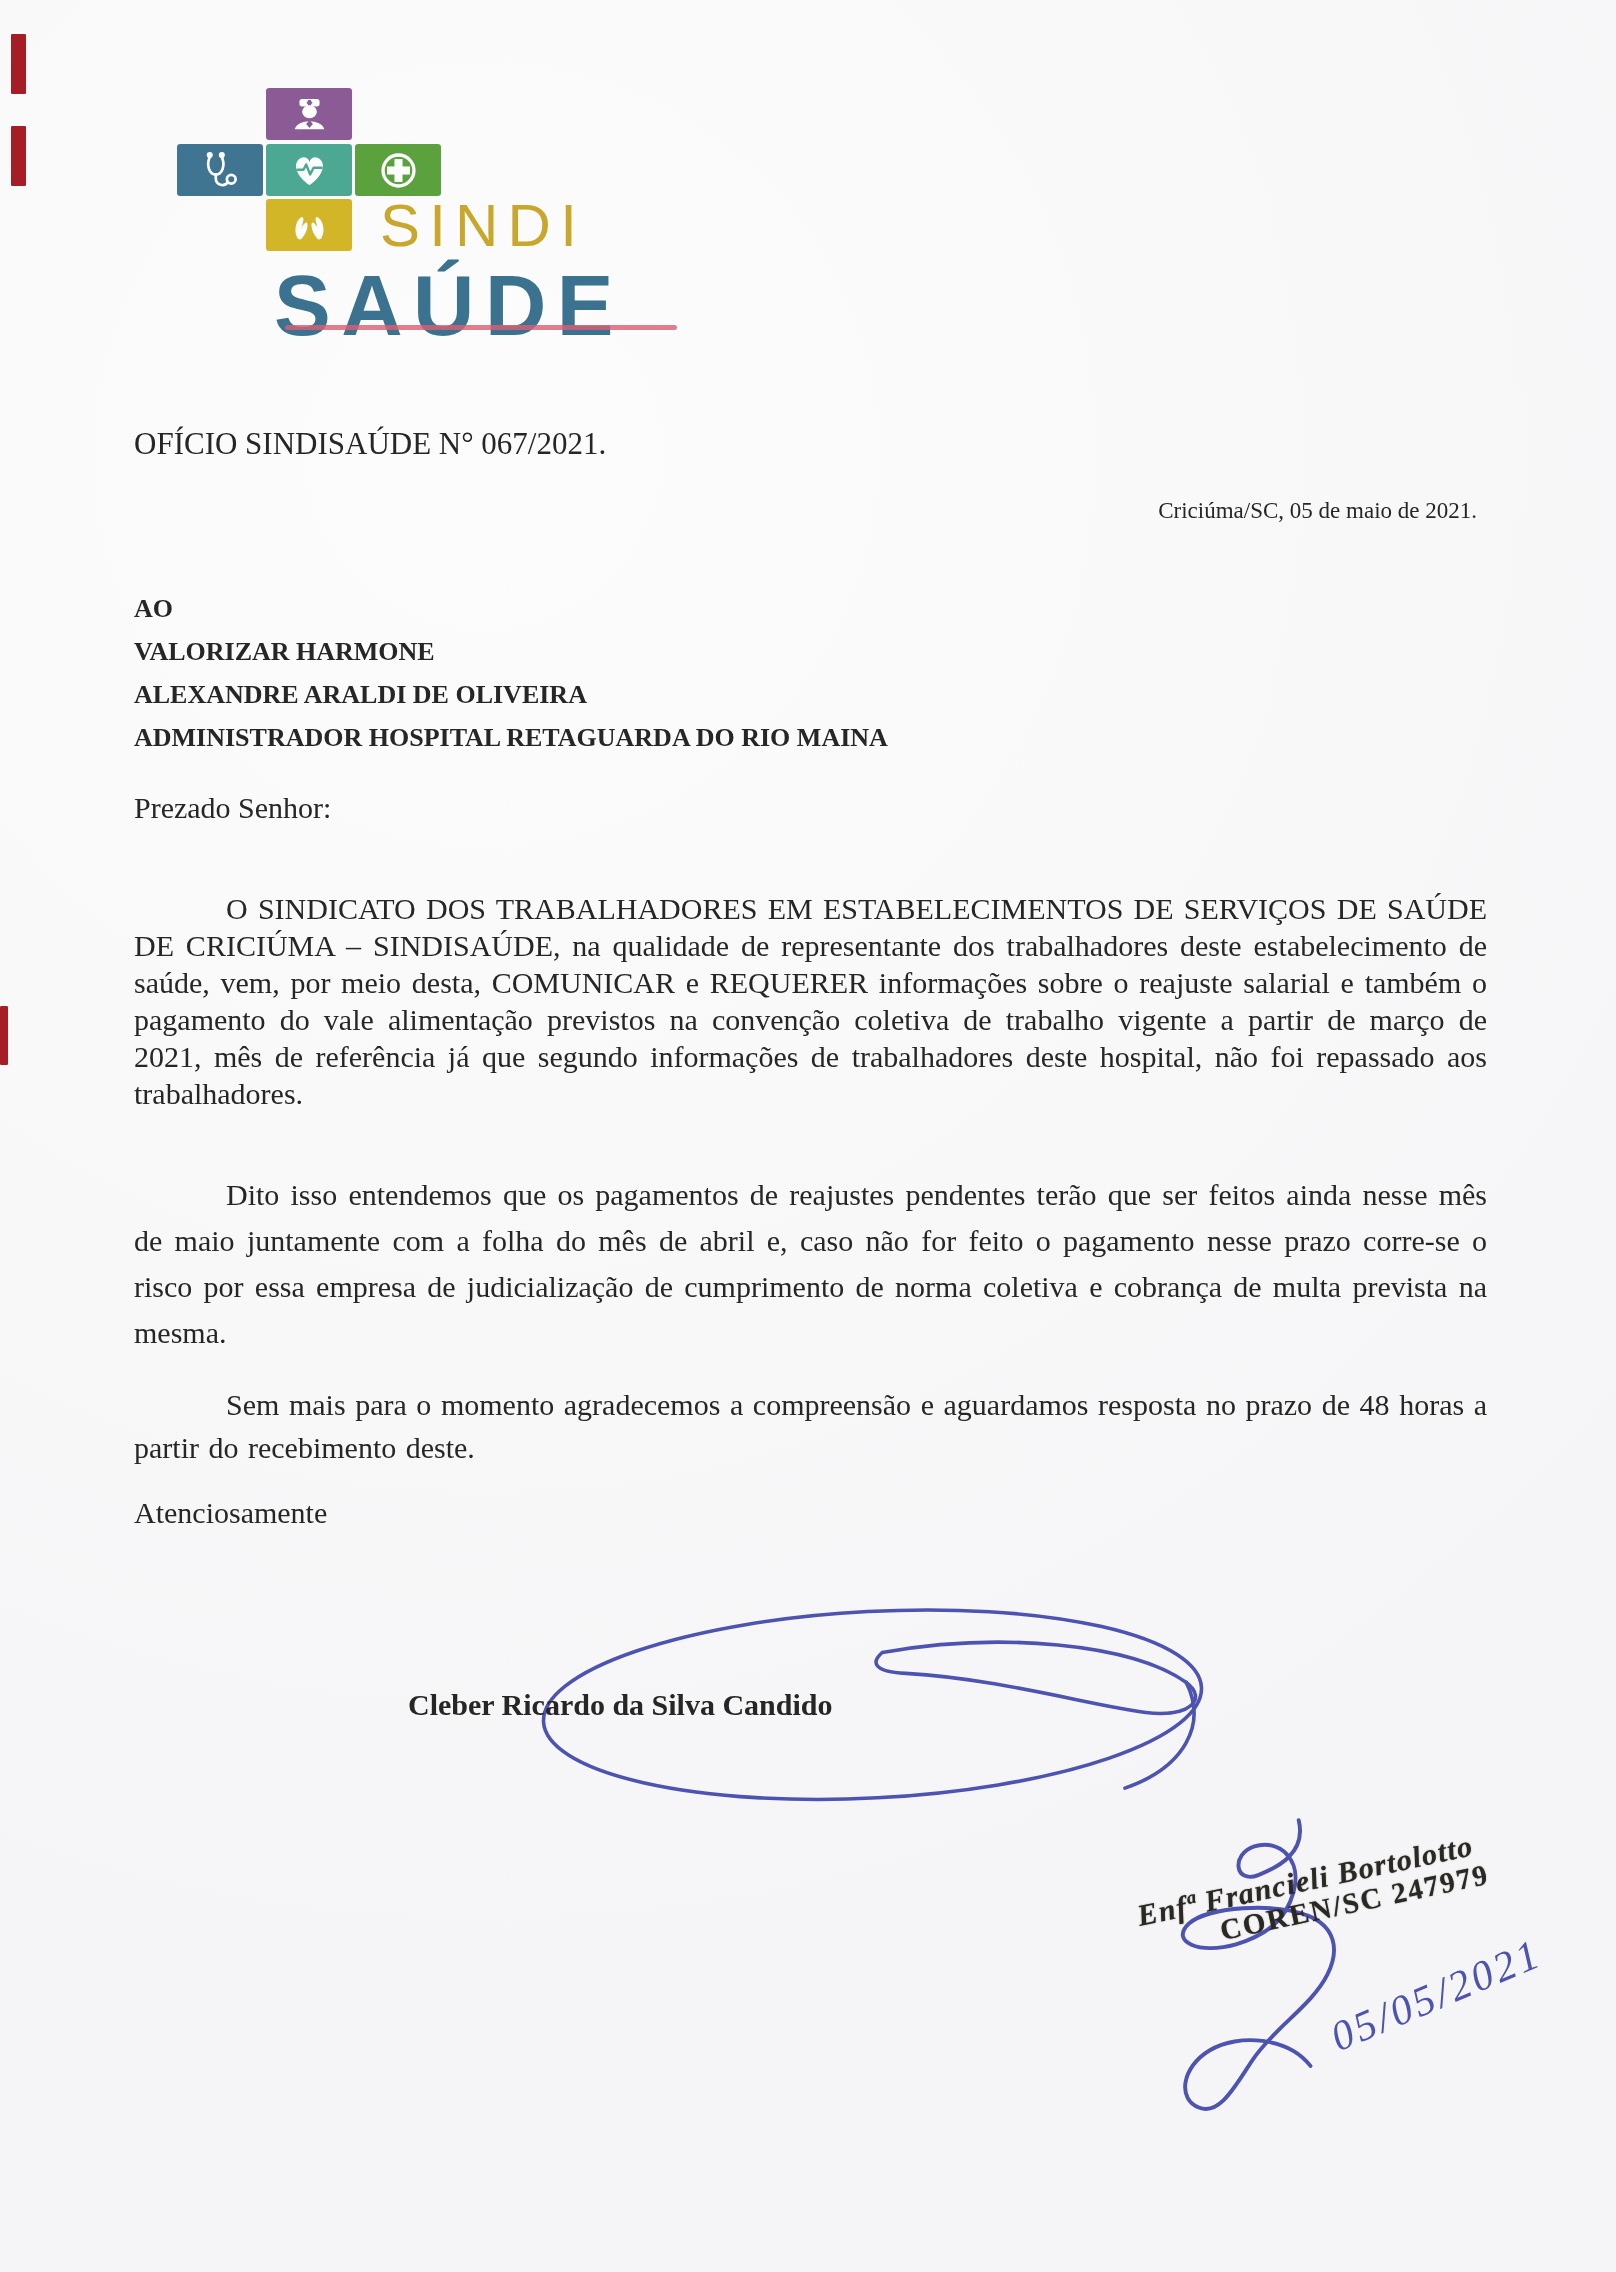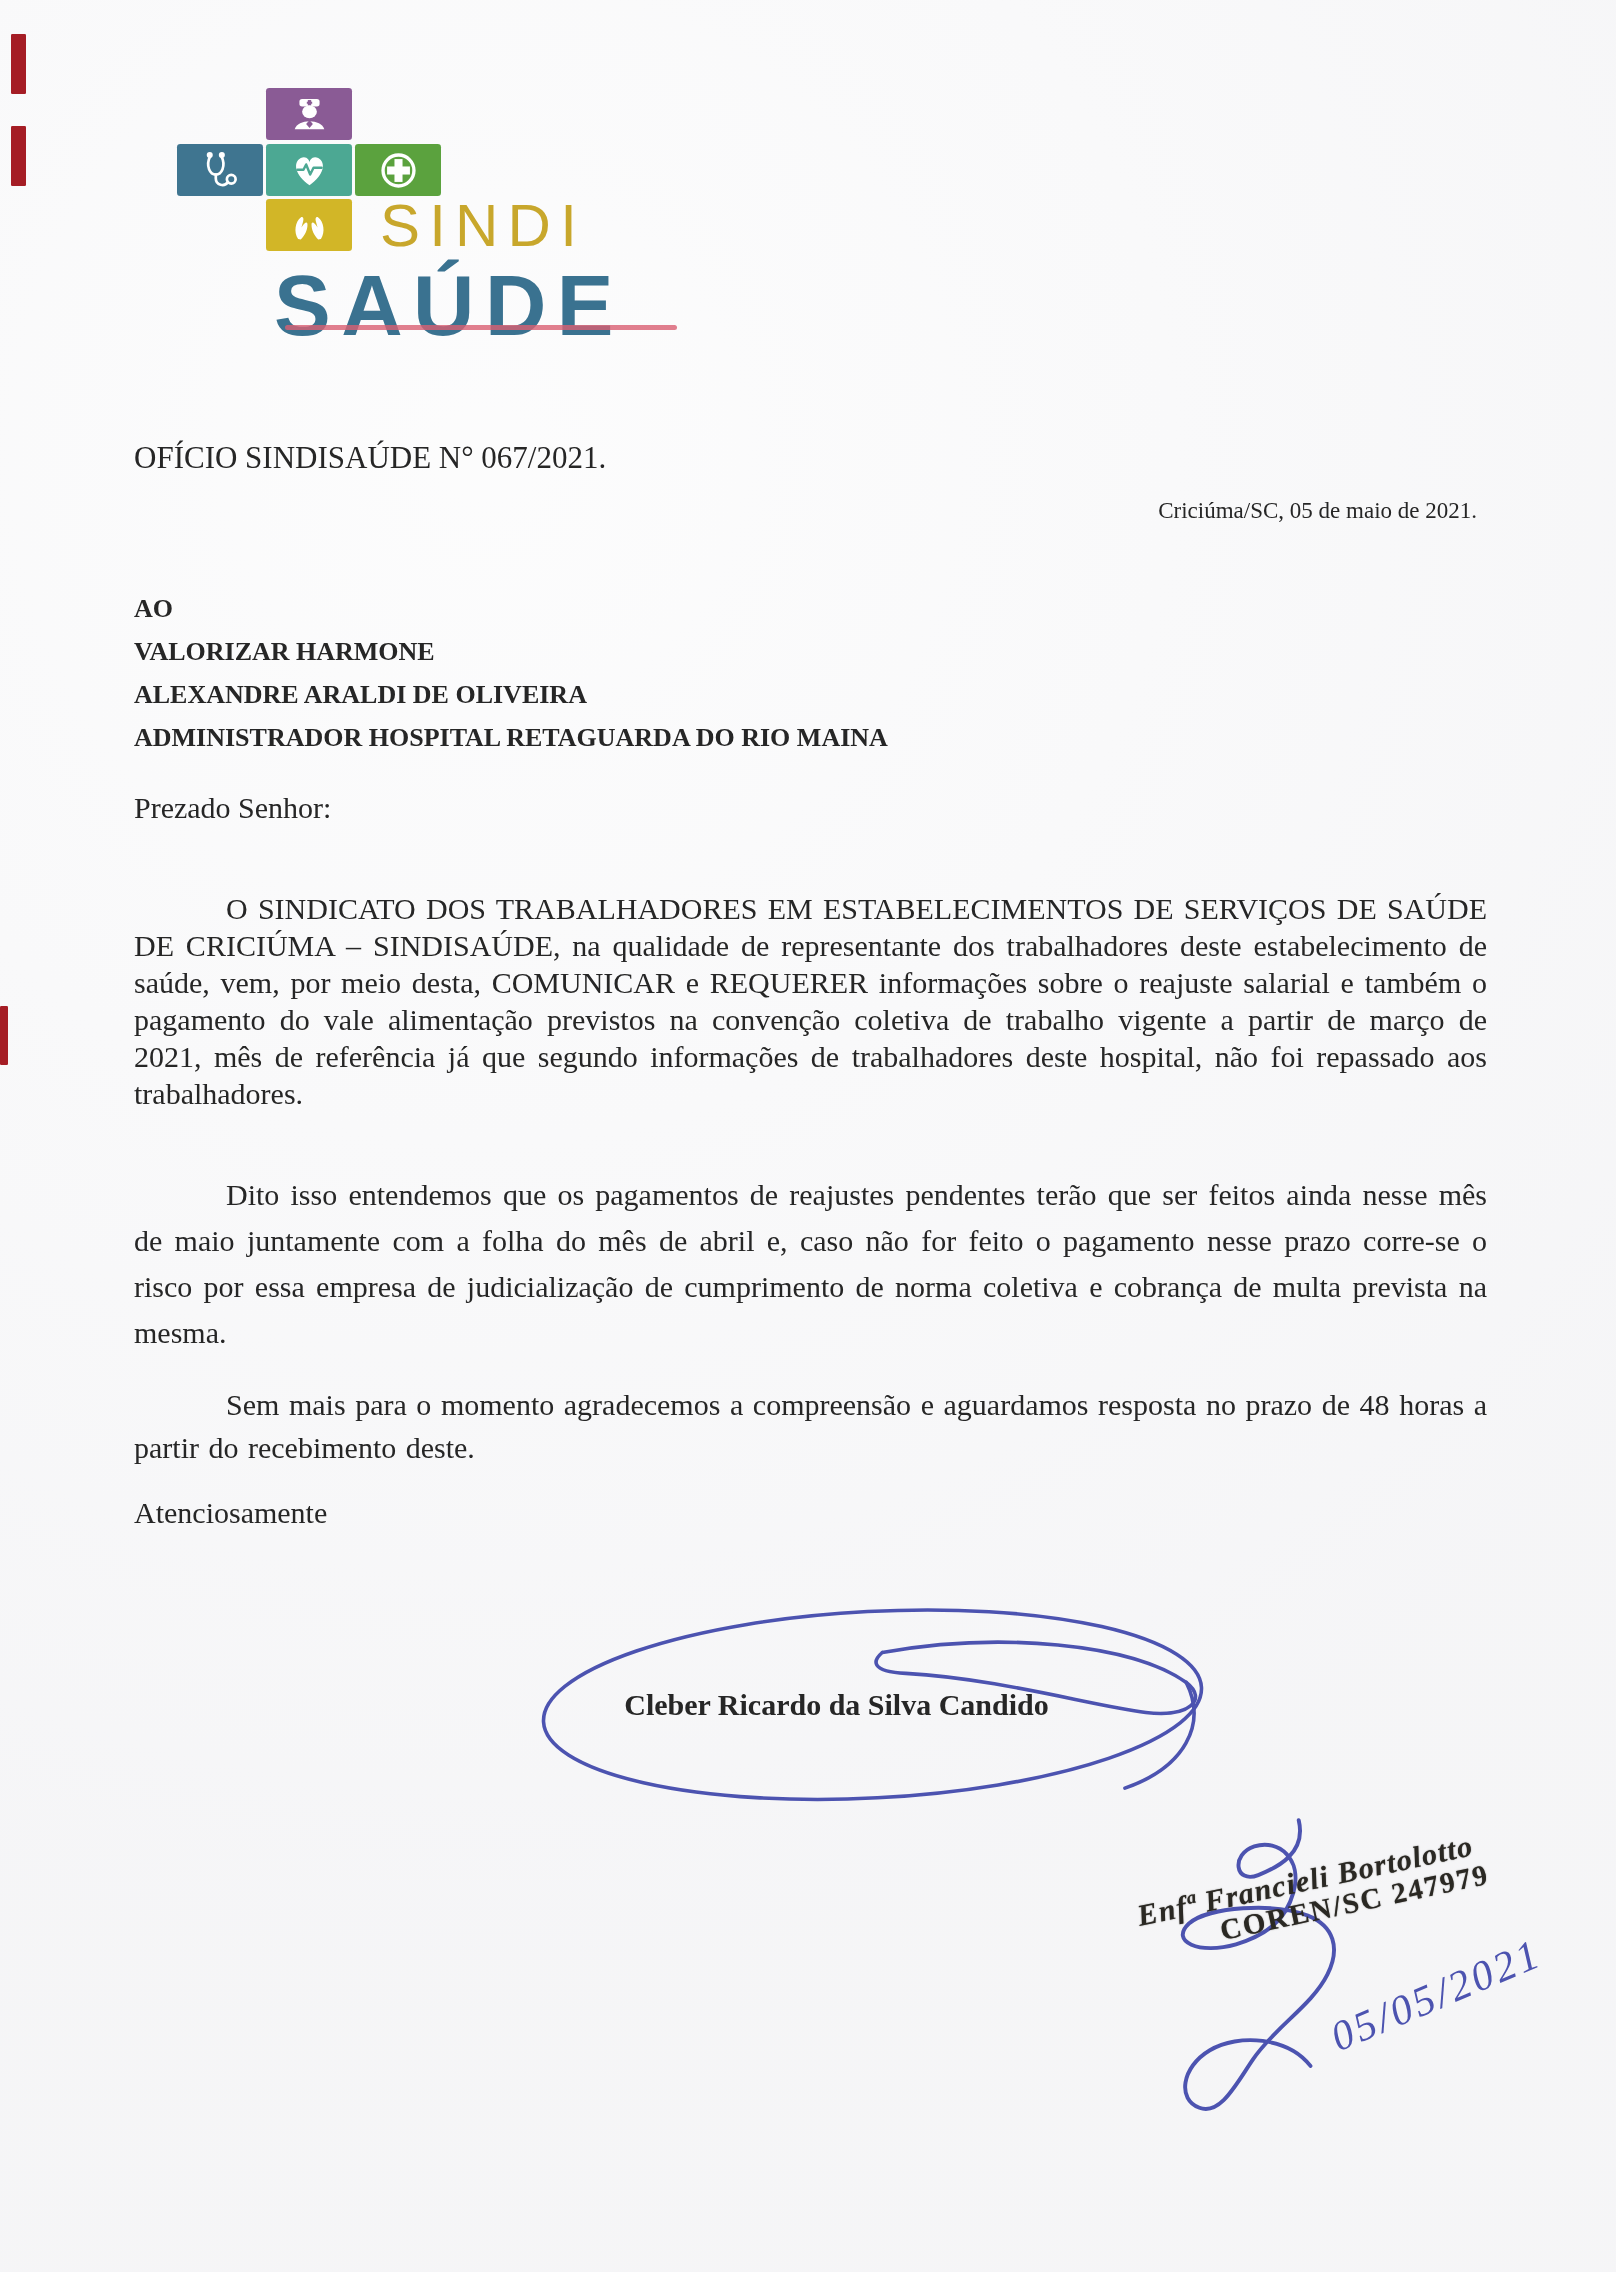--- a/index.html
+++ b/index.html
@@ -20,30 +20,30 @@
   .t-cross{left:178px;top:56px;background:#5ba23e;}
   .t-hands{left:89px;top:111px;background:#d2b627;}
   .logo-sindi{position:absolute;left:203px;top:108px;font-family:"Liberation Sans",sans-serif;
     font-size:60px;line-height:1;font-weight:400;color:#c8a72c;letter-spacing:9.2px;}
   .logo-saude{position:absolute;left:97px;top:175px;font-family:"Liberation Sans",sans-serif;
     font-size:85px;line-height:1;font-weight:700;color:#3a7290;letter-spacing:10.5px;}
   .logo-streak{position:absolute;left:108px;top:237px;width:392px;height:5.2px;background:#d95f72;opacity:.8;border-radius:2.6px;}
   .logo-tagline{position:absolute;left:98px;top:256px;font-family:"Liberation Sans",sans-serif;
     font-size:19px;line-height:23.5px;letter-spacing:5.2px;color:#8c8c94;white-space:nowrap;}
   
-  .refline{position:absolute;left:134px;top:440px;font-size:31px;}
+  .refline{position:absolute;left:134px;top:426px;font-size:31px;}
   .dateline{position:absolute;right:139px;top:498px;font-size:23px;}
   .recipient{position:absolute;left:134px;top:587px;font-size:26px;font-weight:700;line-height:43px;}
   .salutation{position:absolute;left:134px;top:791px;font-size:30px;}
   .para{position:absolute;left:134px;width:1353px;font-size:30px;text-align:justify;text-indent:92px;word-spacing:2px;}
   .p1{top:890px;line-height:37px;}
   .p2{top:1172px;line-height:46px;}
   .p3{top:1383px;line-height:43px;}
   .closing{position:absolute;left:134px;top:1496px;font-size:30px;}
-  .signer{position:absolute;left:428px;top:1684px;width:817px;text-align:center;
+  .signer{position:absolute;left:408px;top:1684px;width:817px;text-align:left;
     font-size:30px;font-weight:700;line-height:41px;}
   
   .sig-ellipse{position:absolute;left:503px;top:1599px;}
   .scrawl{position:absolute;left:1138px;top:1811px;}
   .stamp{position:absolute;left:1141px;top:1899px;width:418px;
     transform:rotate(-12deg);transform-origin:0 50%;
     color:#2a2823;text-shadow:0 0 1.3px rgba(45,42,35,.65);line-height:1.1;}
   .stamp .s1{font-size:30px;font-weight:700;font-style:italic;letter-spacing:1.3px;}
   .stamp .s2{font-size:29px;font-weight:700;letter-spacing:2px;margin-left:78px;}
   .hand-date{position:absolute;left:1324px;top:1971px;transform:rotate(-23deg);

